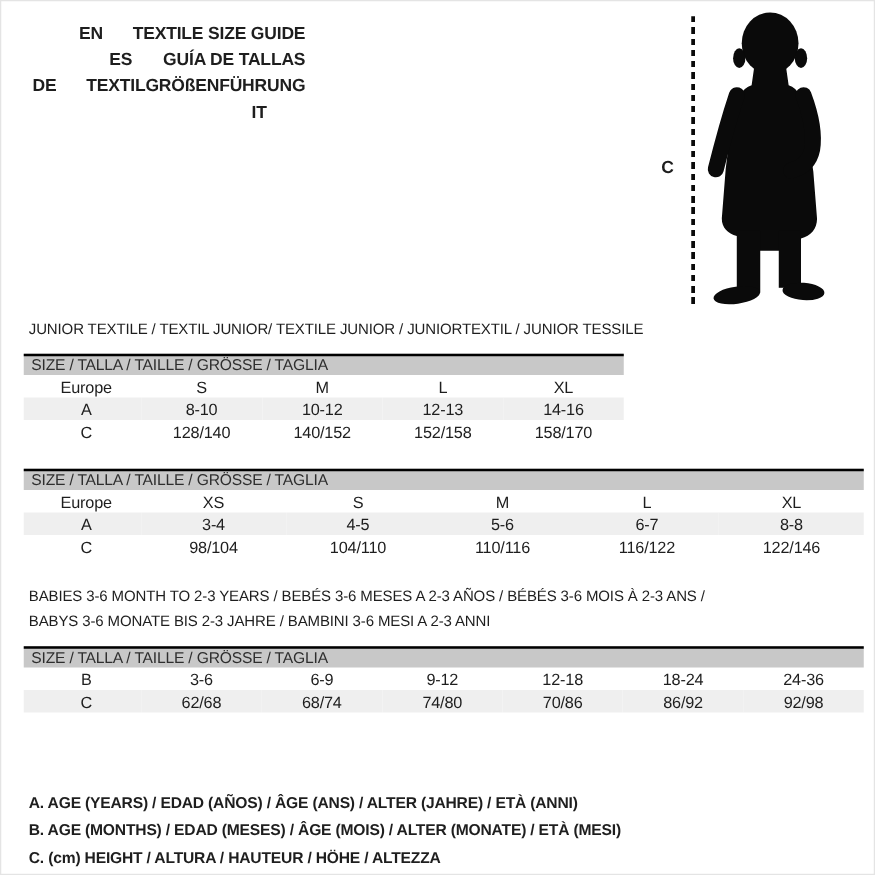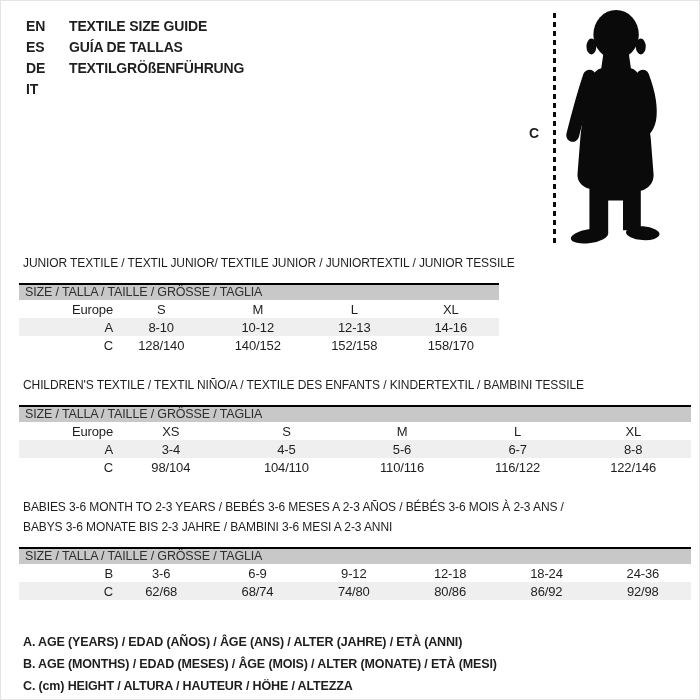--- a/index.html
+++ b/index.html
@@ -4,21 +4,21 @@
 <style>
   html,body{margin:0;padding:0;background:#fff;}
   .page{
     position:relative;width:698px;height:698px;
     border:1px solid #e4e4e4;background:#fff;overflow:hidden;
     font-family:"Liberation Sans","DejaVu Sans",sans-serif;
     color:var(--txt,#1e1e1e);letter-spacing:-0.15px;
   }
   
   .langs{position:absolute;left:25px;top:15px;}
-  .lang-row{display:flex;font-weight:700;font-size:14px;line-height:21px;}
+  .lang-row{display:flex;font-weight:700;font-size:14px;line-height:21px;justify-content:flex-end;}
   .lang-code{width:43px;flex:0 0 43px;}
   
   .figure{position:absolute;left:520px;top:5px;width:178px;height:245px;}
   .measure-line{
     position:absolute;left:32px;top:7px;width:3px;height:234px;
     background:repeating-linear-gradient(to bottom,var(--sil,#0a0a0a) 0 5px,transparent 5px 9px);
   }
   .measure-label{position:absolute;left:8px;top:119px;font-weight:700;font-size:14px;}
   .figure svg{position:absolute;left:38px;top:1px;}
   .sil-fill{fill:var(--sil,#0a0a0a);}
@@ -35,21 +35,21 @@
   .size-bar{
     border-top:2px solid var(--brd,#000);
     background:var(--bar,#c8c8c8);
     height:15px;line-height:15px;font-size:12.5px;color:#2e2e2e;
     padding-left:6px;
   }
   table.size-table{border-collapse:collapse;table-layout:fixed;width:100%;}
   table.size-table td{
     height:18px;padding:0;font-size:13px;text-align:center;vertical-align:middle;
   }
-  table.size-table td.lbl{width:88px;text-align:right;padding-left:6px;margin-top:25px;}
+  table.size-table td.lbl{width:88px;text-align:center;padding-left:6px;margin-top:25px;}
   table.size-table tr.shade td{background:var(--shade,#efefef);}
   
   .footnotes{position:absolute;left:22px;top:630px;}
   .footnote{font-size:12.5px;font-weight:700;line-height:22px;}
 </style>
 </head>
 <body>
 
 <div class="page">
 
@@ -121,21 +121,20 @@
                 <td>140/152</td>
                 <td>152/158</td>
                 <td>158/170</td>
               </tr>
             </tbody>
       </table>
     </div>
   </section>
 
   <section class="size-section">
-    <h2 class="sec-title">CHILDREN'S TEXTILE / TEXTIL NIÑO/A / TEXTILE DES ENFANTS / KINDERTEXTIL / BAMBINI TESSILE</h2>
     <div class="table-wrap">
       <div class="size-bar">SIZE / TALLA / TAILLE / GRÖSSE / TAGLIA</div>
       <table class="size-table">
         <tbody>
               <tr>
                 <td class="lbl">Europe</td>
                 <td>XS</td>
                 <td>S</td>
                 <td>M</td>
                 <td>L</td>
@@ -176,21 +175,21 @@
                 <td>9-12</td>
                 <td>12-18</td>
                 <td>18-24</td>
                 <td>24-36</td>
               </tr>
               <tr class="shade">
                 <td class="lbl">C</td>
                 <td>62/68</td>
                 <td>68/74</td>
                 <td>74/80</td>
-                <td>80/86</td>
+                <td>70/86</td>
                 <td>86/92</td>
                 <td>92/98</td>
               </tr>
             </tbody>
       </table>
     </div>
   </section>
 </div>
 
   <div class="footnotes">

